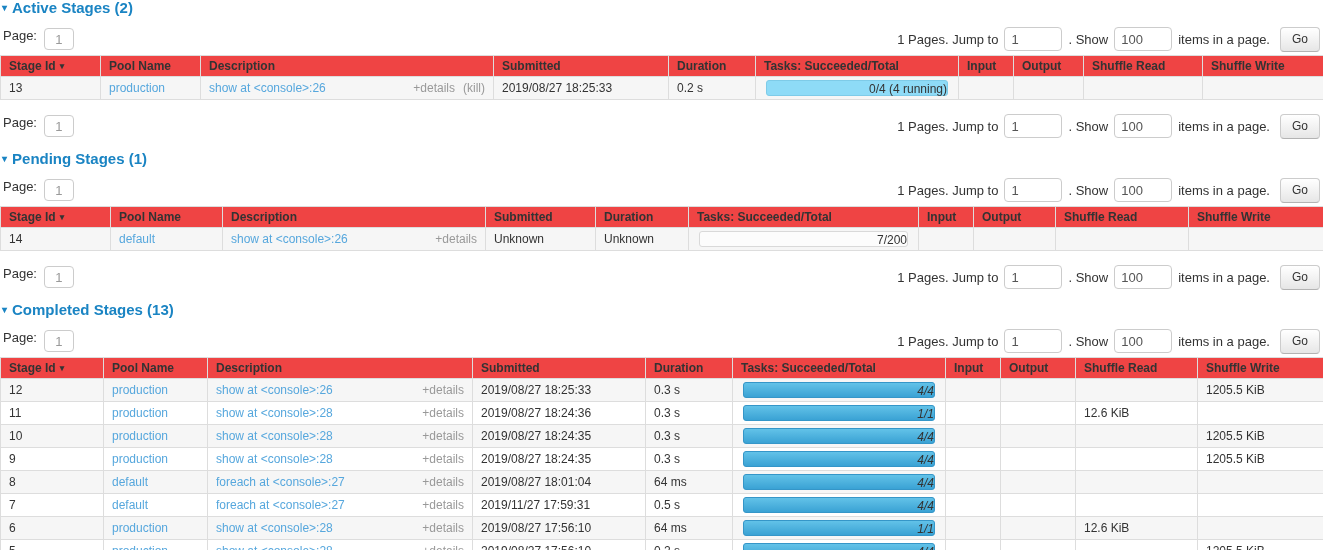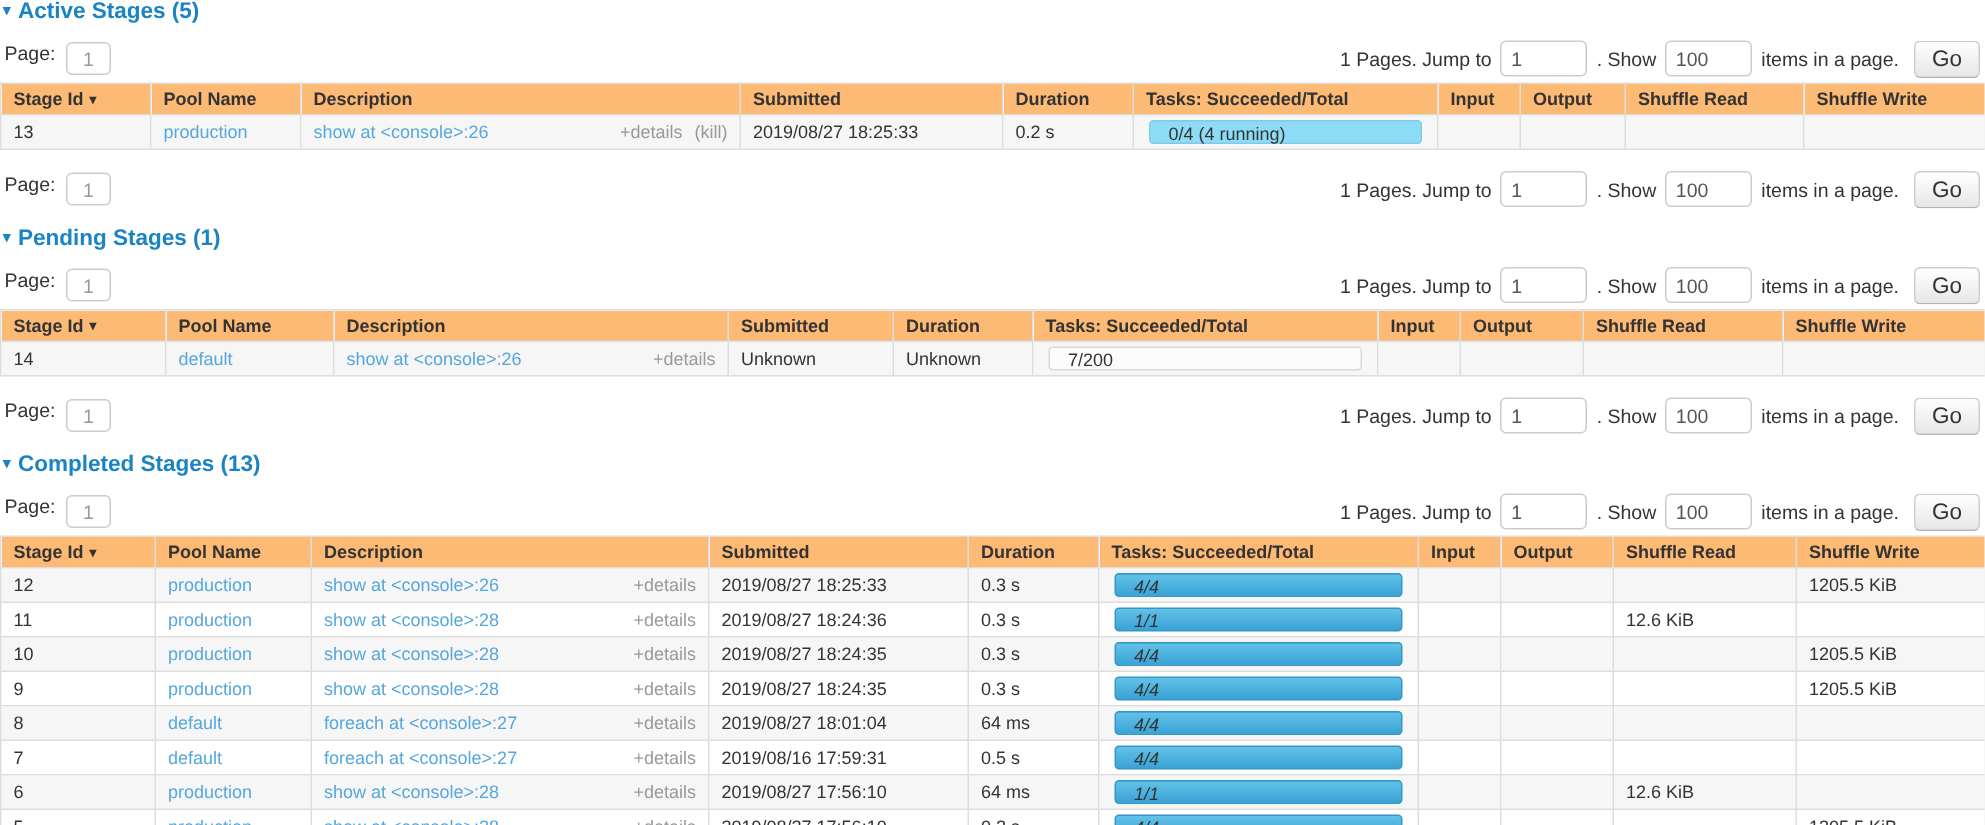--- a/index.html
+++ b/index.html
@@ -28,52 +28,52 @@
   .page-right { display:flex; align-items:center; gap:6px; color:#333; white-space:nowrap; }
   .jump-input {
     width:58px; height:24px; border:1px solid #ccc; border-radius:4px;
     padding:0 6px; font-size:13px; color:#555;
     font-family:"Liberation Sans", sans-serif;
   }
   .go-btn {
     height:25px; padding:0 11px; margin-left:4px;
     border:1px solid #ccc; border-bottom-color:#b3b3b3; border-radius:4px;
     background:linear-gradient(#ffffff,#e6e6e6);
-    color:#333; font-size:15px; cursor:pointer;
+    color:#333; font-size:12px; cursor:pointer;
     font-family:"Liberation Sans", sans-serif;
   }
   table {
     border-collapse:collapse; table-layout:fixed; width:1323px;
     font-size:12px; margin-bottom:13px;
   }
   th, td {
     border:1px solid #ddd; padding:3px 8px; height:21px;
     text-align:left; vertical-align:middle;
     white-space:nowrap; overflow:hidden;
   }
-  th { font-weight:bold; background:#fdba74; cursor:pointer; }
+  th { font-weight:bold; background:#ef4444; cursor:pointer; }
   tr.striped td { background:#f6f6f6; }
   a.link { color:#56a7dd; text-decoration:none; cursor:pointer; }
   .muted { color:#999; }
   .sort-arrow { font-size:9px; margin-left:4px; vertical-align:1px; }
   .desc-flex { display:flex; align-items:center; gap:8px; }
   .desc-flex .spacer { flex:1; }
   .progress {
     height:16px; line-height:16px; border-radius:3px;
-    text-align:left; font-size:12px; color:#333; margin:0 2px;padding-left:12px;
+    text-align:right; font-size:12px; color:#333; margin:0 2px;
   }
   .bar-completed { background:linear-gradient(#62c2e8,#3aa2d4); border:1px solid #3596c8;font-style:italic; }
   .bar-running   { background:#8edbf7; border:1px solid #7ecbe8; }
   .bar-empty     { background:#fcfcfc; border:1px solid #d9d9d9; }
 </style>
 </head>
 <body>
 
 <div class="section-heading">
-  <span class="arrow">▾</span><span>Active Stages (5)</span>
+  <span class="arrow">▾</span><span>Active Stages (2)</span>
 </div>
 
 <div class="pagerow">
   <div class="page-left">
     <span>Page:</span>
     <input class="page-input" value="1" style="">
   </div>
   <div class="page-right">
     <span>1 Pages. Jump to</span>
     <input class="jump-input" value="1" style="">
@@ -386,21 +386,21 @@
       <tr>
     <td>7</td>
     <td><a class="link">default</a></td>
     <td>
           <div class="desc-flex">
       <a class="link">foreach at &lt;console&gt;:27</a>
       <span class="spacer"></span>
       <span class="muted">+details</span>
     </div>
         </td>
-    <td>2019/08/16 17:59:31</td>
+    <td>2019/11/27 17:59:31</td>
     <td>0.5 s</td>
     <td>
           <div class="progress bar-completed">4/4</div>
         </td>
     <td></td>
     <td></td>
     <td></td>
     <td></td>
   </tr>
       <tr class="striped">

